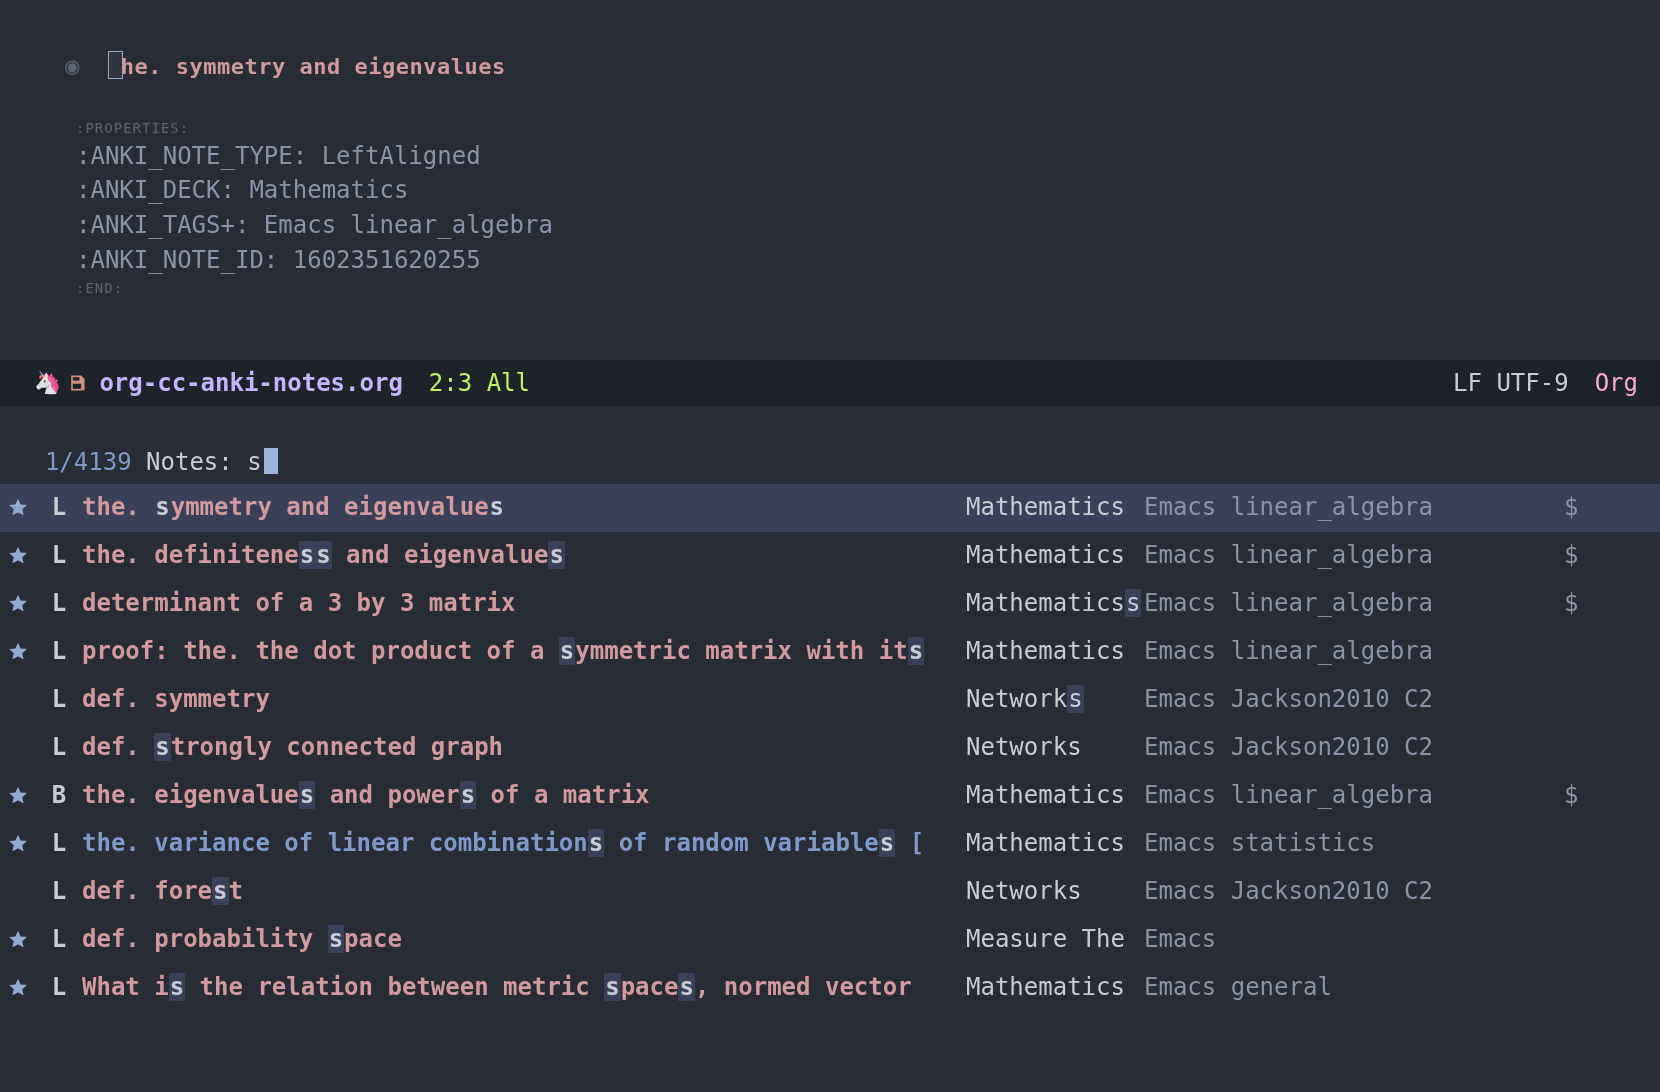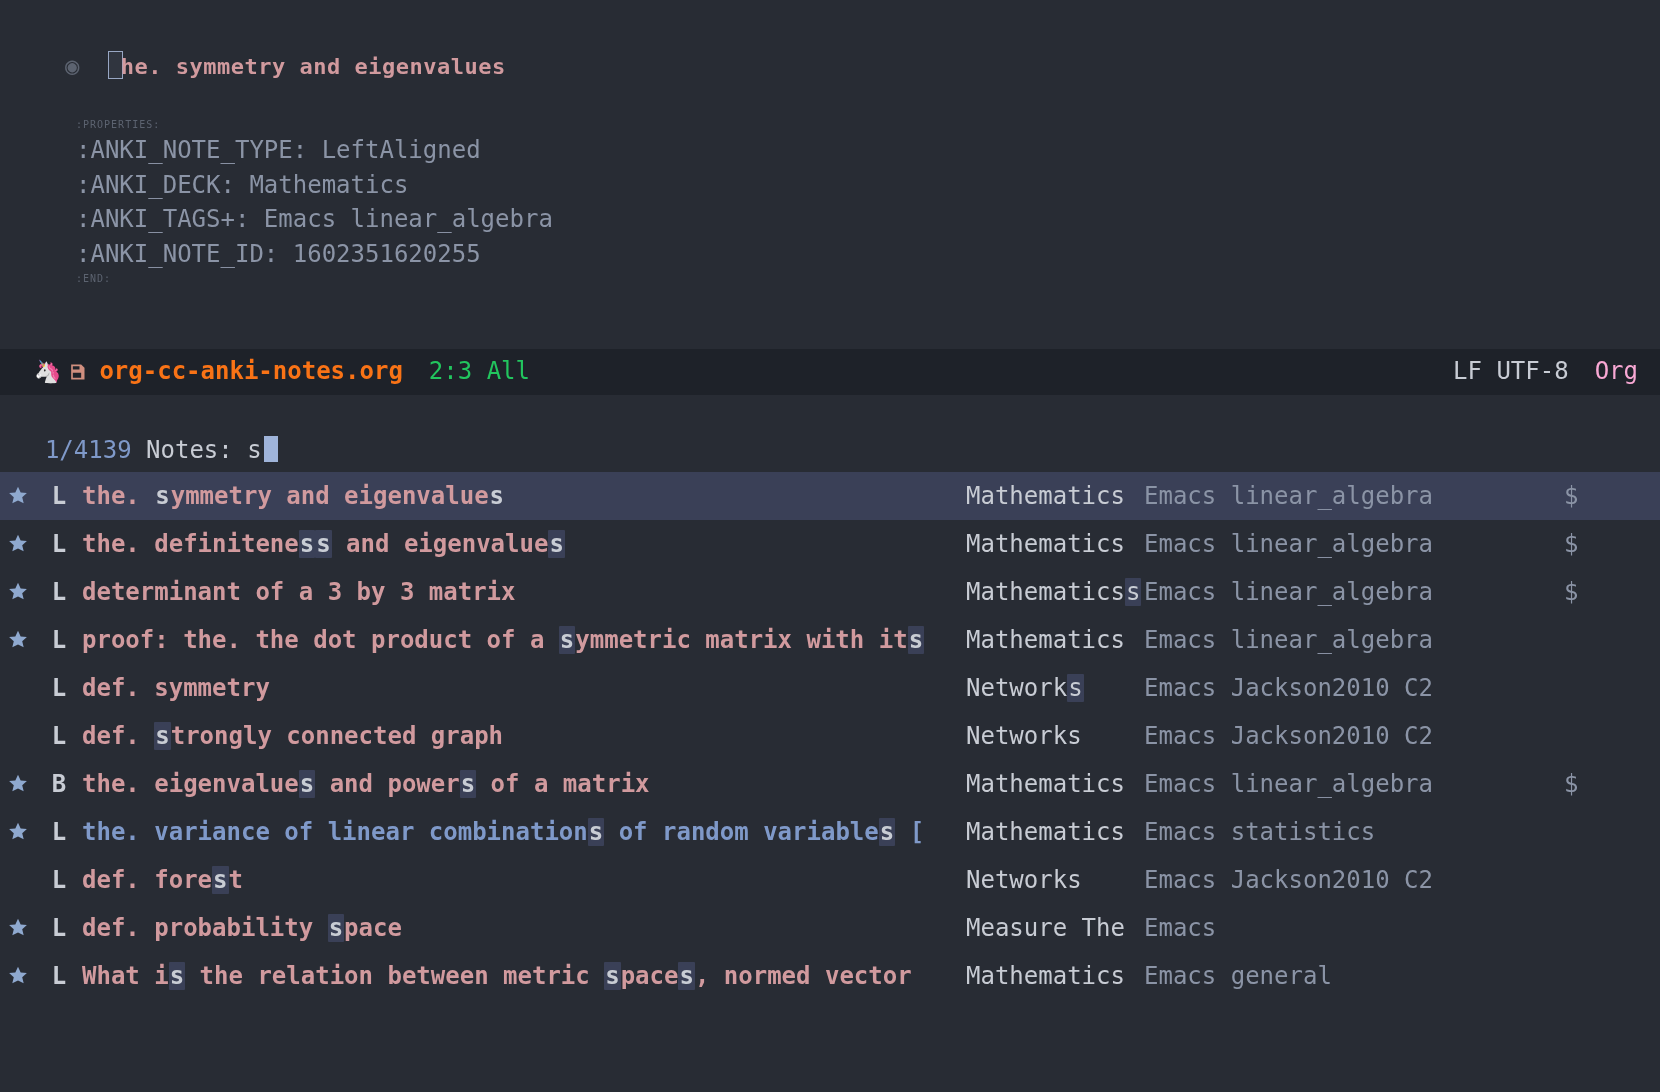--- a/index.html
+++ b/index.html
@@ -28,42 +28,42 @@
   .bullet { color: #5c6370; display: inline-block; width: 50px; text-align: right; padding-right: 14px;}
   .title-text { color: #d19a9e; font-weight: 600; font-size: 22px; letter-spacing: 0.5px; }
   .cursor-box {
     display: inline-block;
     border: 1px solid #98a7c4;
     background: rgba(150,170,200,.08);
     width: 15px; height: 28px;
     vertical-align: -5px;
     margin-right: -2px;
   }
-  .drawer-delim { color: #5c6370; font-size: 10px; letter-spacing: 1px; }
+  .drawer-delim { color: #5c6370; font-size: 14px; letter-spacing: 1px; }
   .prop-key { color: #8b94a6; }
   .prop-val { color: #8b94a6; }
   .body-text { color: #c8ccd4; }
 
   
   .modeline {
     height: 46px;
     background: #1e2229;
     display: flex;
     align-items: center;
     padding-left: 34px;
     margin-top: 28px;
     font-weight: 500;
   }
   .ml-icon-uni { color: #8bba9b; font-size: 22px; margin-right: 6px; }
   .ml-icon-disk {
     display: inline-flex; width: 20px; height: 20px;
     margin-right: 12px;
   }
-  .ml-file { color: #f97316; font-weight: 600; }
-  .ml-seg  { color: #22c55e; margin-left: 26px; text-align: right; }
+  .ml-file { color: #c4b5fd; font-weight: 600; }
+  .ml-seg  { color: #bef264; margin-left: 26px; text-align: right; }
   .ml-spacer { flex: 1; }
   .ml-enc { color: #c8ccd4; margin-right: 26px; }
   .ml-mode { color: #f9a8d4; margin-right: 22px; }
 
   
   .prompt {
     padding: 4px 16px 4px 16px;
     color: #c8ccd4;
     white-space: pre;
   }
@@ -133,21 +133,21 @@
 <div class="modeline">
   <span class="ml-icon-uni">🦄</span>
   <span class="ml-icon-disk">
     <svg viewBox="0 0 24 24" width="20" height="20">
         <path fill="#d08f7f" d="M5 3h12l4 4v14H5V3zm2 2v4h8V5H7zm0 8v6h10v-6H7z"></path>
       </svg>
   </span>
   <span class="ml-file">org-cc-anki-notes.org</span>
   <span class="ml-seg">2:3 All</span>
   <span class="ml-spacer"></span>
-  <span class="ml-enc">LF UTF-8</span>
+  <span class="ml-enc">LF UTF-9</span>
   <span class="ml-mode">Org</span>
 </div>
 
 <div class="prompt">
   <span class="count">1/4139</span><span class="label"> Notes: </span><span class="query">s</span><span class="caret"></span>
 </div>
 
 <div class="candidates" id="cand-list">
     <div class="cand selected"><span class="col-star star-on"><svg viewBox="0 0 24 24" width="22" height="22">
           <path d="M12 2l2.9 6.2 6.8.6-5.1 4.5 1.6 6.6L12 16.9 5.8 19.9l1.6-6.6L2.3 8.8l6.8-.6L12 2z"></path>

